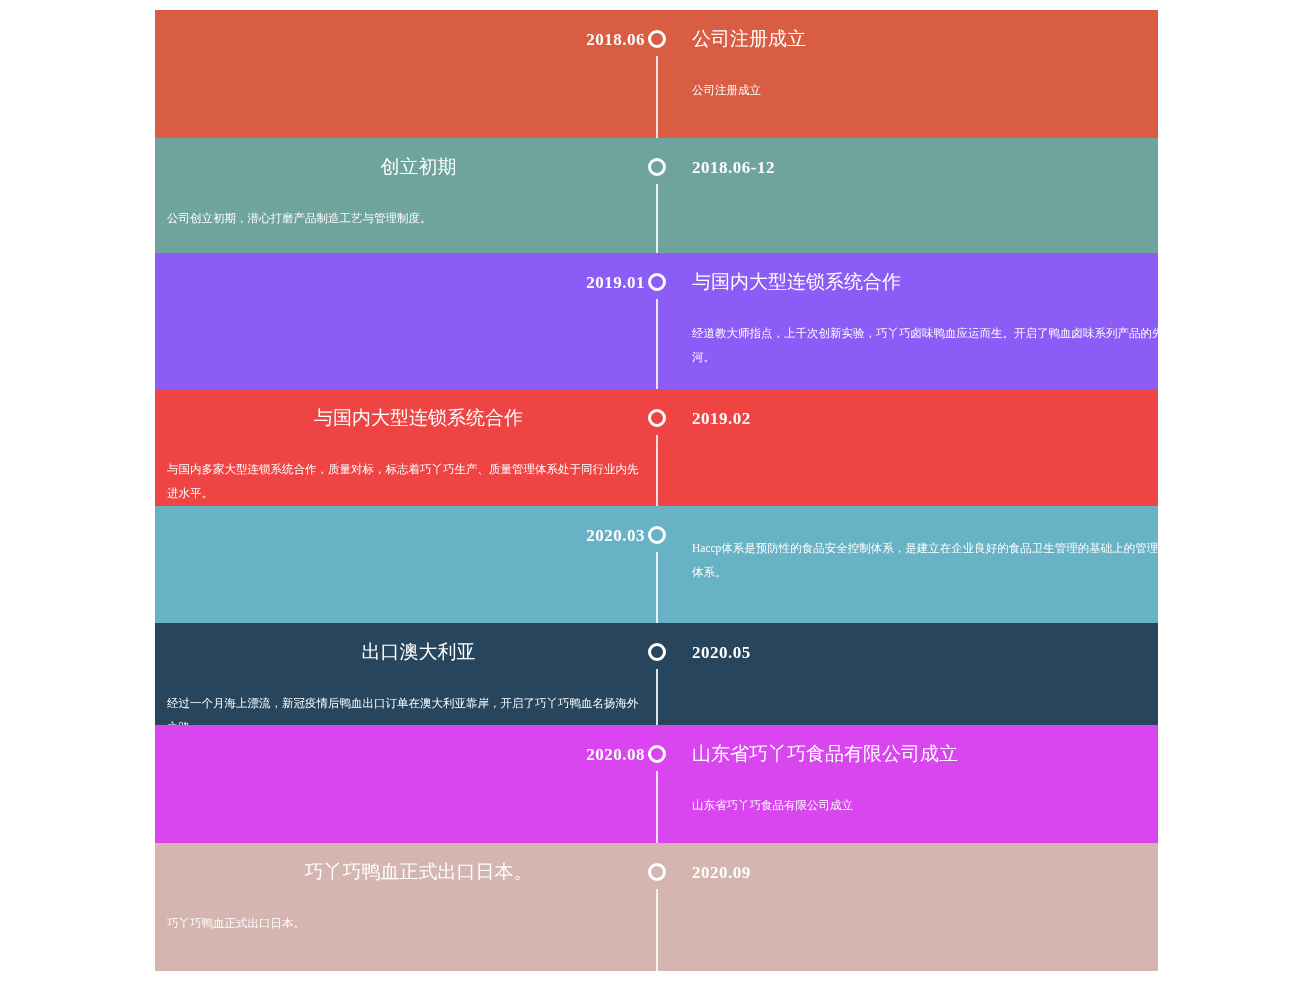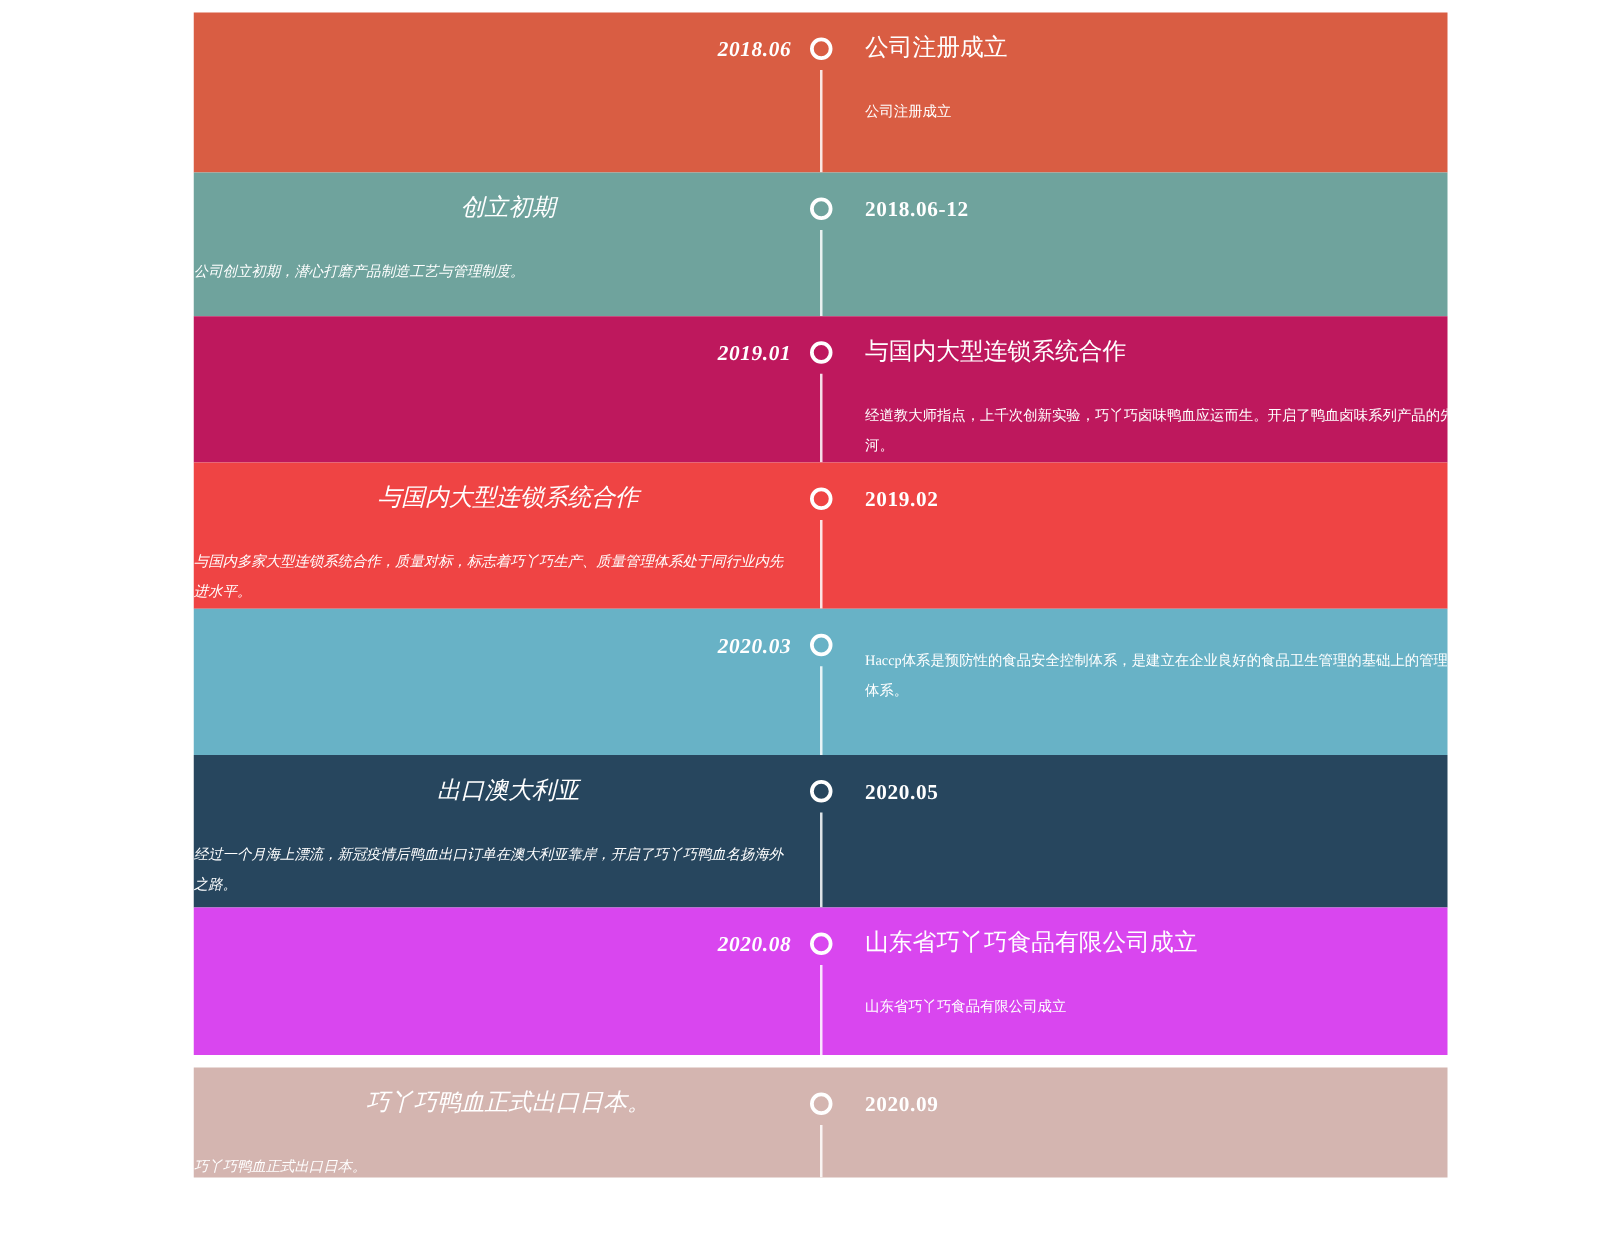--- a/index.html
+++ b/index.html
@@ -38,21 +38,21 @@
     height:18px;
     border-radius:50%;
     border:3.5px solid #ffffff;
     background:transparent;
   }
   
   .side {
     position:absolute;
     top:0;
   }
-  .side.left  { left:0;   width:478px; text-align:right;font-style:italic; }
+  .side.left  { left:12px;   width:478px; text-align:right; }
   .side.right { left:537px; width:477px; text-align:left; }
 
   .date {
     font-size:17px;
     font-weight:bold;
     color:#ffffff;
     letter-spacing:0.5px;
     line-height:1;
     padding-top:21px;
     white-space:nowrap;
@@ -96,21 +96,21 @@
       <div class="axis"></div>
       <div class="marker"></div>
       <div class="side left">
         <div class="title on-left">创立初期</div>
         <div class="desc on-left">公司创立初期，潜心打磨产品制造工艺与管理制度。</div>
       </div>
       <div class="side right">
         <div class="date far-right">2018.06-12</div>
       </div>
     </div>
-    <div class="tl-row" style="background: #be185d; height: 117px;">
+    <div class="tl-row" style="background: #8b5cf6; height: 136px;">
       <div class="axis"></div>
       <div class="marker"></div>
       <div class="side left">
         <div class="date">2019.01</div>
       </div>
       <div class="side right">
         <div class="title">与国内大型连锁系统合作</div>
         <div class="desc on-right">经道教大师指点，上千次创新实验，巧丫巧卤味鸭血应运而生。开启了鸭血卤味系列产品的先河。</div>
       </div>
     </div>
@@ -128,21 +128,21 @@
     <div class="tl-row" style="background: rgb(104, 178, 198); height: 117px;">
       <div class="axis"></div>
       <div class="marker"></div>
       <div class="side left">
         <div class="date">2020.03</div>
       </div>
       <div class="side right">
         <div class="desc on-right">Haccp体系是预防性的食品安全控制体系，是建立在企业良好的食品卫生管理的基础上的管理体系。</div>
       </div>
     </div>
-    <div class="tl-row" style="background: rgb(39, 70, 94); height: 122px;">
+    <div class="tl-row" style="background: rgb(39, 70, 94); height: 102px;">
       <div class="axis"></div>
       <div class="marker"></div>
       <div class="side left">
         <div class="title on-left">出口澳大利亚</div>
         <div class="desc on-left">经过一个月海上漂流，新冠疫情后鸭血出口订单在澳大利亚靠岸，开启了巧丫巧鸭血名扬海外之路。</div>
       </div>
       <div class="side right">
         <div class="date far-right">2020.05</div>
       </div>
     </div>
@@ -150,21 +150,21 @@
       <div class="axis"></div>
       <div class="marker"></div>
       <div class="side left">
         <div class="date">2020.08</div>
       </div>
       <div class="side right">
         <div class="title">山东省巧丫巧食品有限公司成立</div>
         <div class="desc on-right">山东省巧丫巧食品有限公司成立</div>
       </div>
     </div>
-    <div class="tl-row" style="background: rgb(212, 181, 176); height: 88px; margin-top: 10px;">
+    <div class="tl-row" style="background: rgb(212, 181, 176); height: 128px;">
       <div class="axis"></div>
       <div class="marker"></div>
       <div class="side left">
         <div class="title on-left">巧丫巧鸭血正式出口日本。</div>
         <div class="desc on-left">巧丫巧鸭血正式出口日本。</div>
       </div>
       <div class="side right">
         <div class="date far-right">2020.09</div>
       </div>
     </div>

